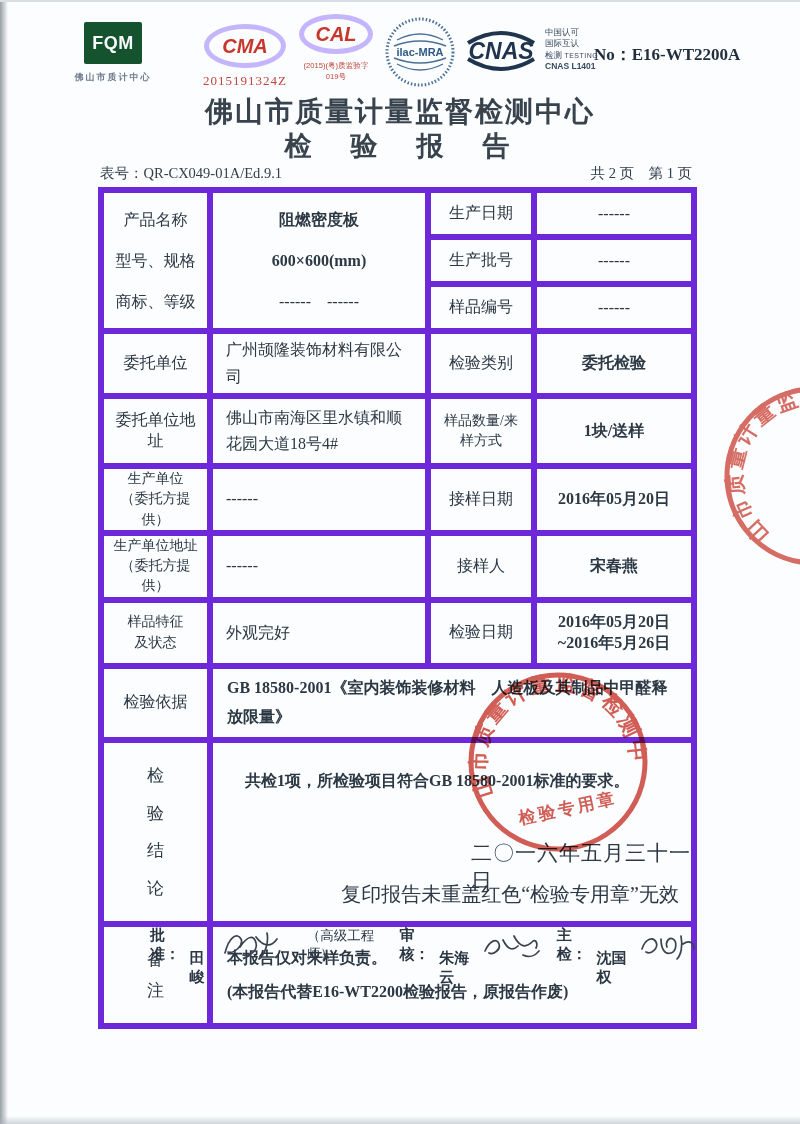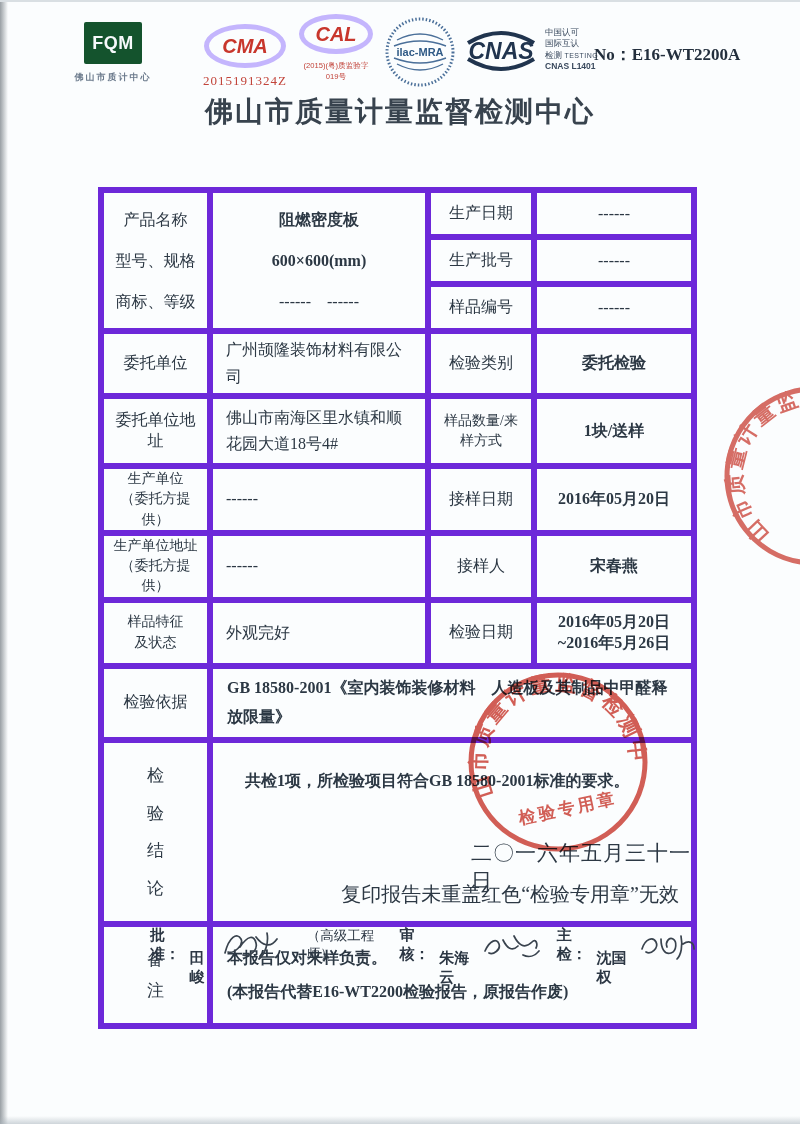--- a/index.html
+++ b/index.html
@@ -137,21 +137,26 @@
       <span class="cnas-testing">TESTING</span>
     </div>
     <div class="b">CNAS L1401</div>
   </div>
 
   <div class="report-no">
     <span>No：</span><span>E16-WT2200A</span>
   </div>
 
   <div class="org-title">佛山市质量计量监督检测中心</div>
-
+  <div class="doc-title">检　验　报　告</div>
+
+  <div class="meta-row">
+    <span>表号：QR-CX049-01A/Ed.9.1</span>
+    <span>共 2 页　第 1 页</span>
+  </div>
 
   <table class="report">
     <colgroup>
         <col style="width:109px">
         <col style="width:218px">
         <col style="width:106px">
         <col style="width:160px">
       </colgroup>
     <tbody>
         <tr class="h41">

